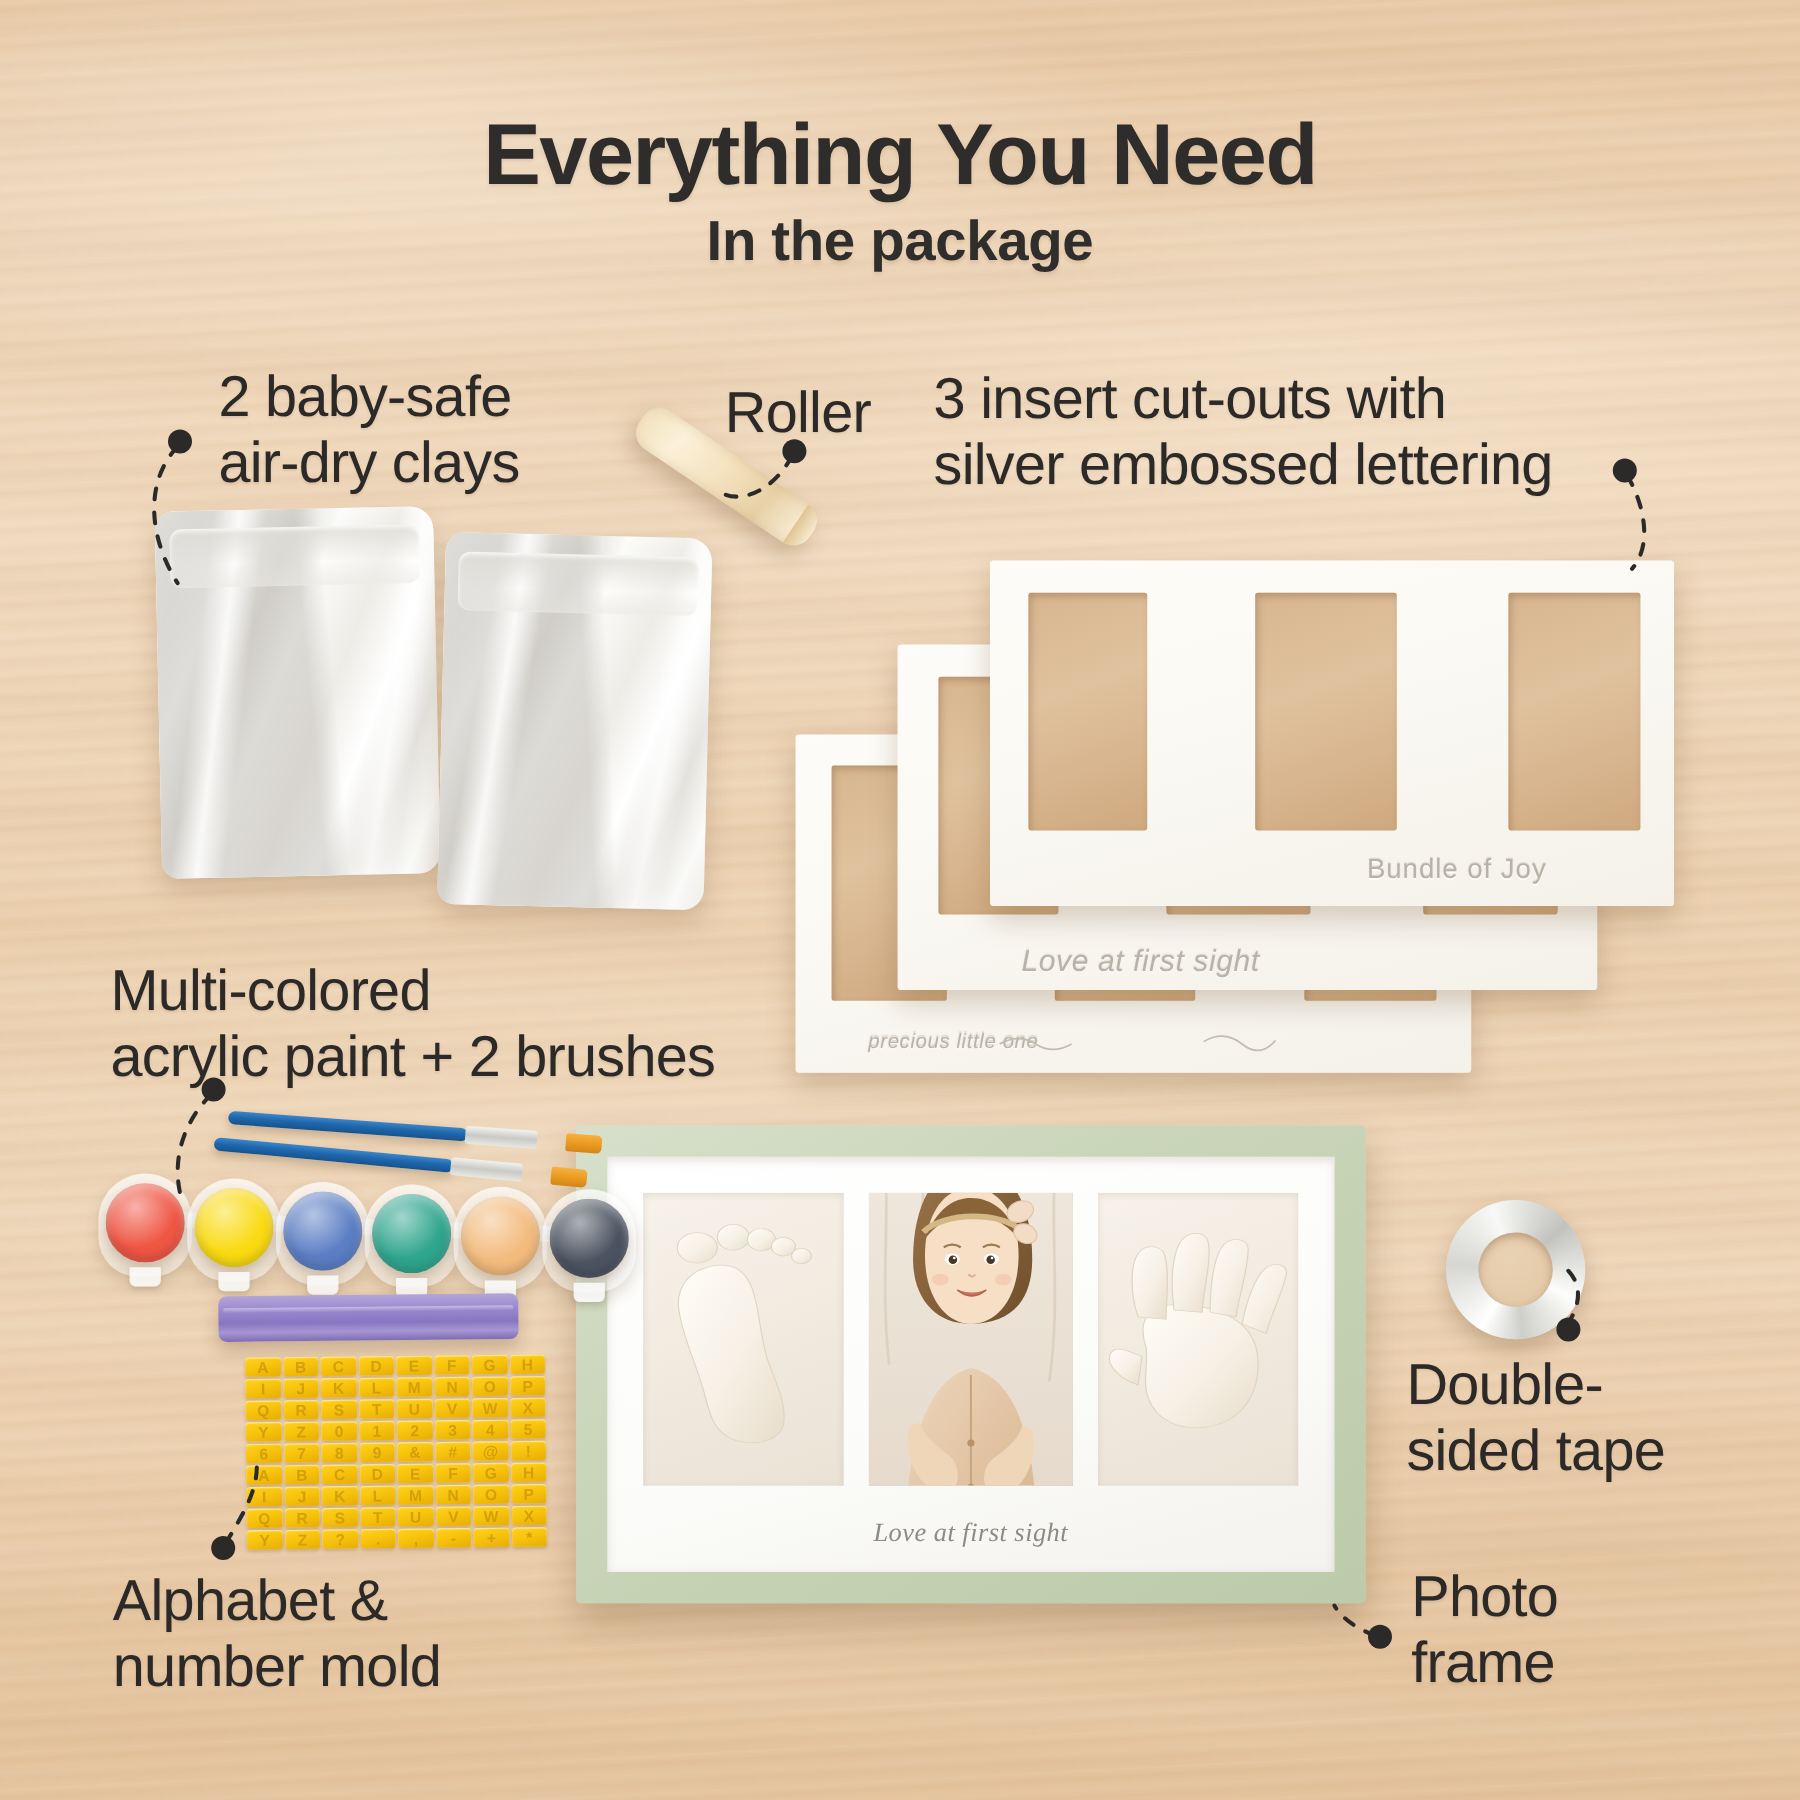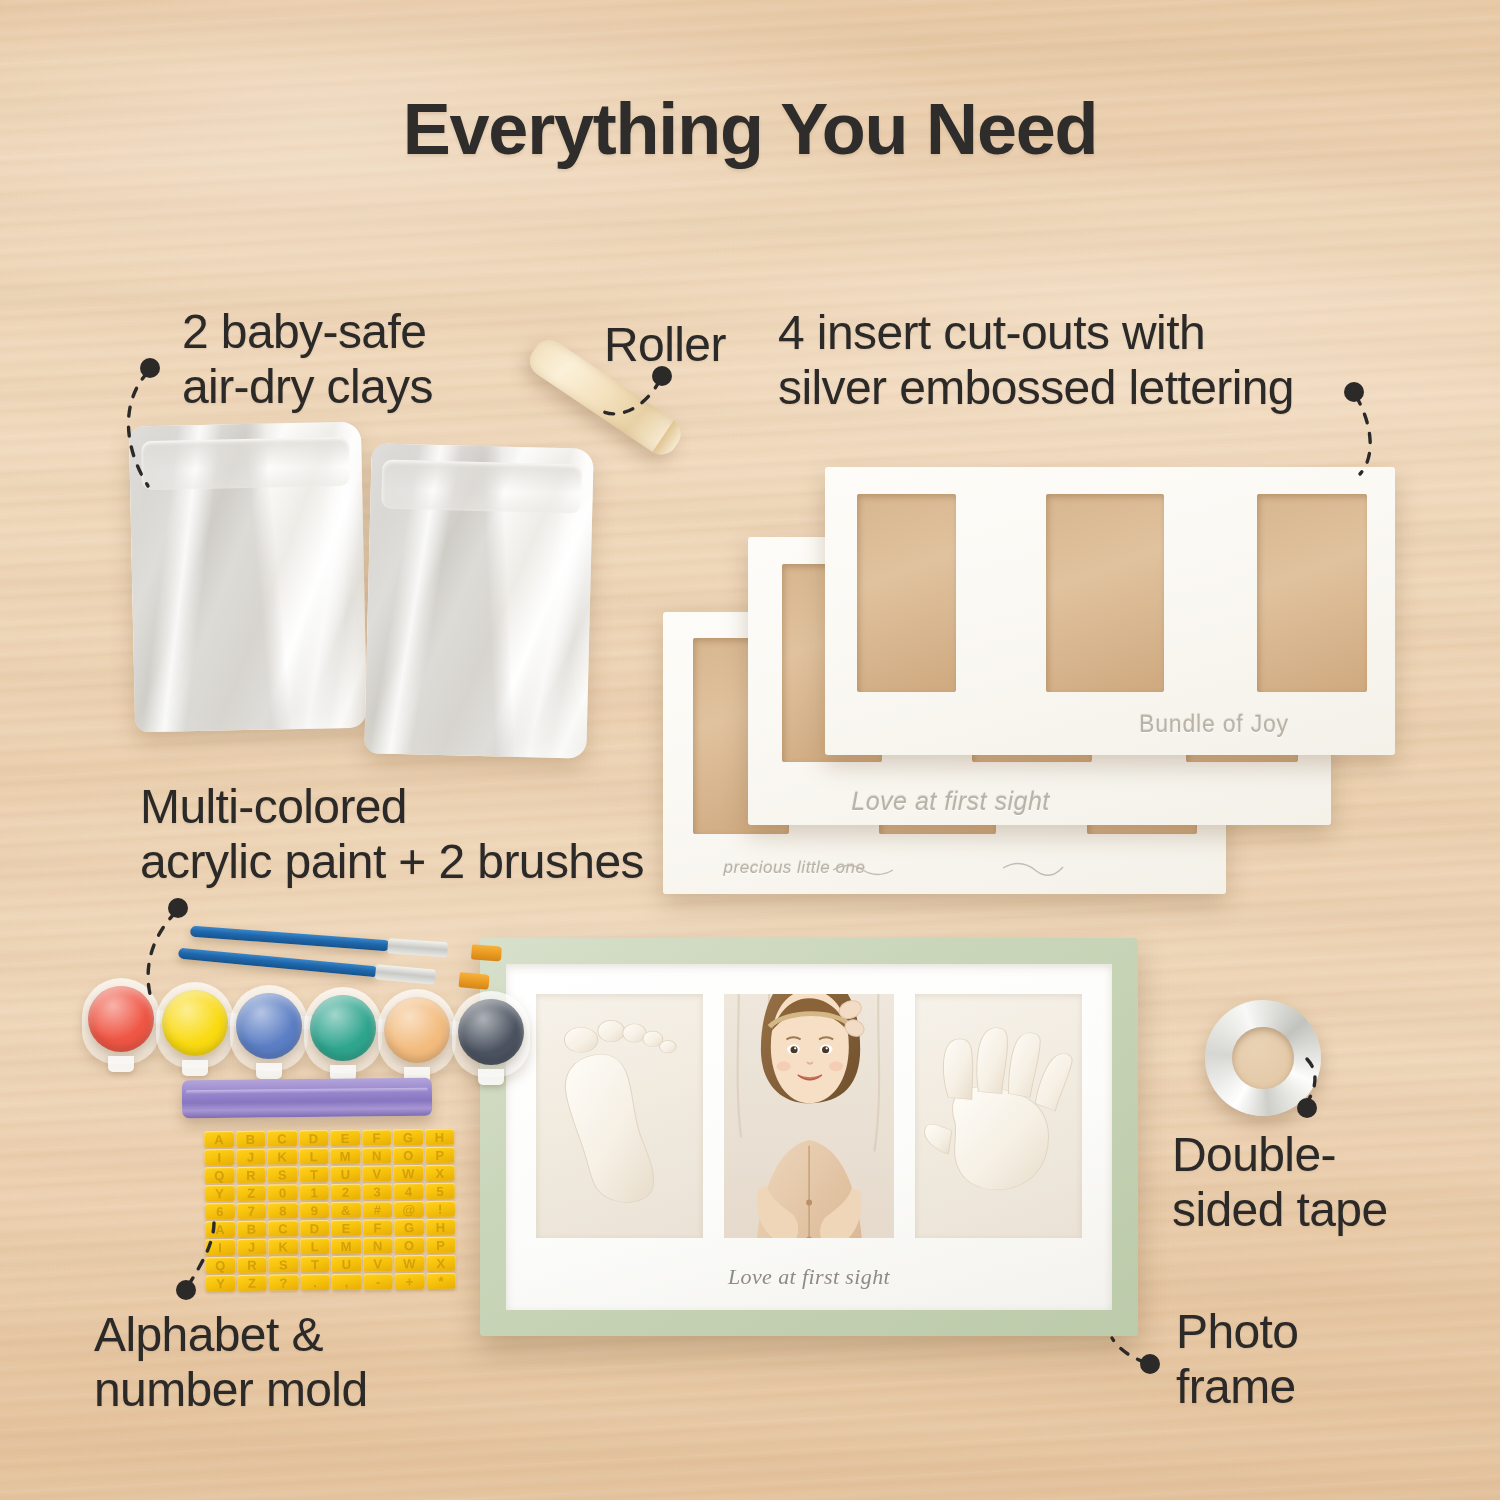--- a/index.html
+++ b/index.html
@@ -221,20 +221,21 @@
 <body>
 
 <div id="stage">
 
   <div class="wood-base"></div>
   <div class="wood-grain"></div>
   <div class="wood-blotch"></div>
 
   <div class="title-block">
     <div class="main-title">Everything You Need</div>
+    <div class="sub-title">In the package</div>
   </div>
 
   <div class="clay" style="left:132px; top:424px; width:232px; height:306px; transform:rotate(-1.2deg);"></div>
   <div class="clay" style="left:368px; top:446px; width:222px; height:310px; transform:rotate(1.4deg);"></div>
 
   <div class="roller" style="left:520px; top:378px; width:170px; height:38px;">
     <span class="roller-cap"></span>
   </div>
 
   <div class="mat" style="left:663px; top:612px; width:563px; height:282px;">
@@ -497,23 +498,23 @@
       <div class="mold-cell">-</div>
       <div class="mold-cell">+</div>
       <div class="mold-cell">*</div>
     </div>
 
   <div class="tape" style="left:1205px; top:1000px;"></div>
 
   <div class="label" style="left:182px; top:305px;">2 baby-safe
 air-dry clays</div>
   <div class="label" style="left:604px; top:318px;">Roller</div>
-  <div class="label" style="left:778px; top:306px;">4 insert cut-outs with
+  <div class="label" style="left:778px; top:306px;">3 insert cut-outs with
 silver embossed lettering</div>
-  <div class="label" style="left:92px; top:780px;margin-left:48px;">Multi-colored
+  <div class="label" style="left:92px; top:800px;">Multi-colored
 acrylic paint + 2 brushes</div>
   <div class="label" style="left:94px; top:1308px;">Alphabet &amp;
 number mold</div>
   <div class="label" style="left:1172px; top:1128px;">Double-
 sided tape</div>
   <div class="label" style="left:1176px; top:1305px;">Photo
 frame</div>
 
   <div class="pointer" style="left:0; top:0;">
     <svg width="1500" height="1500" style="position:absolute;left:0;top:0">

